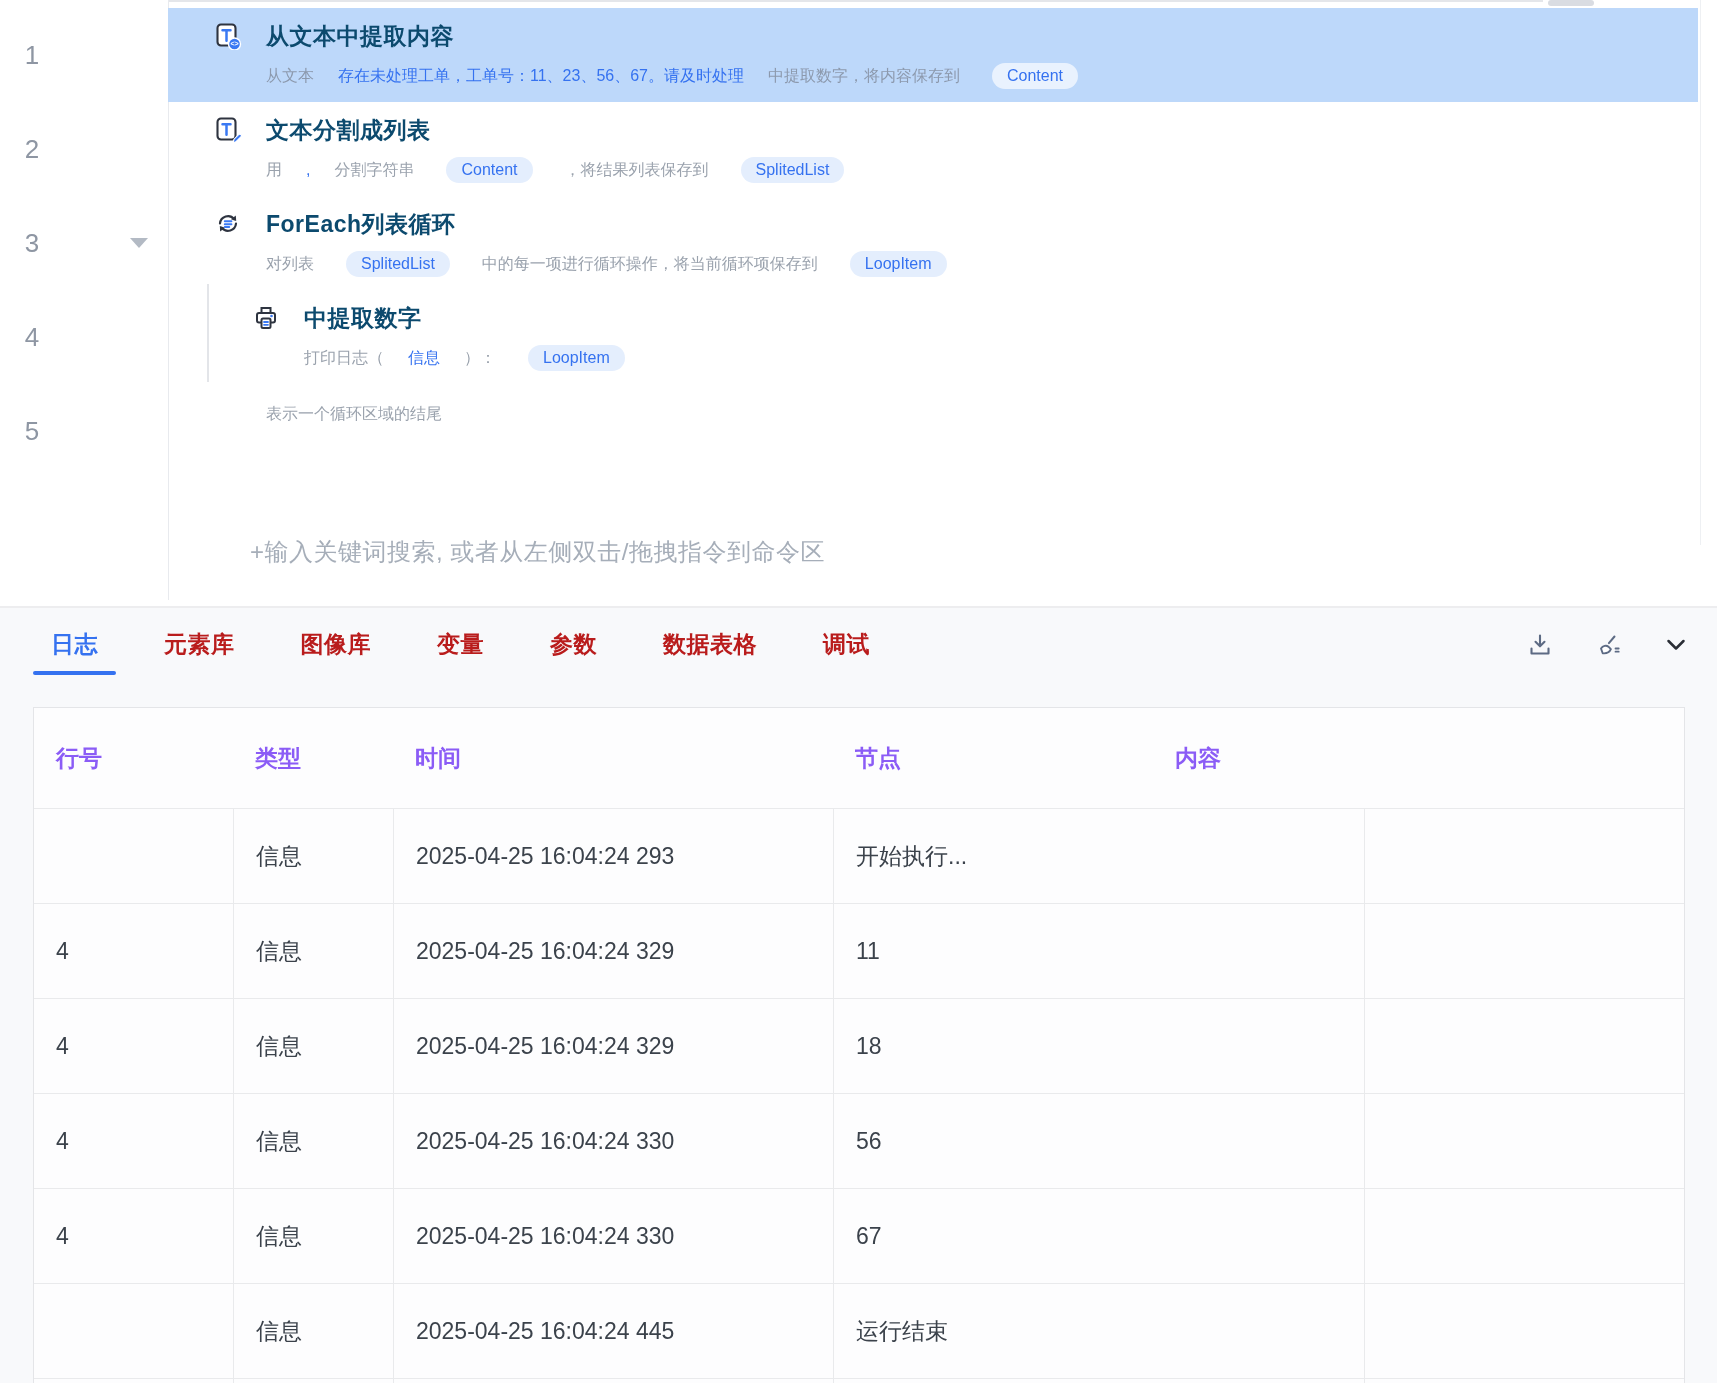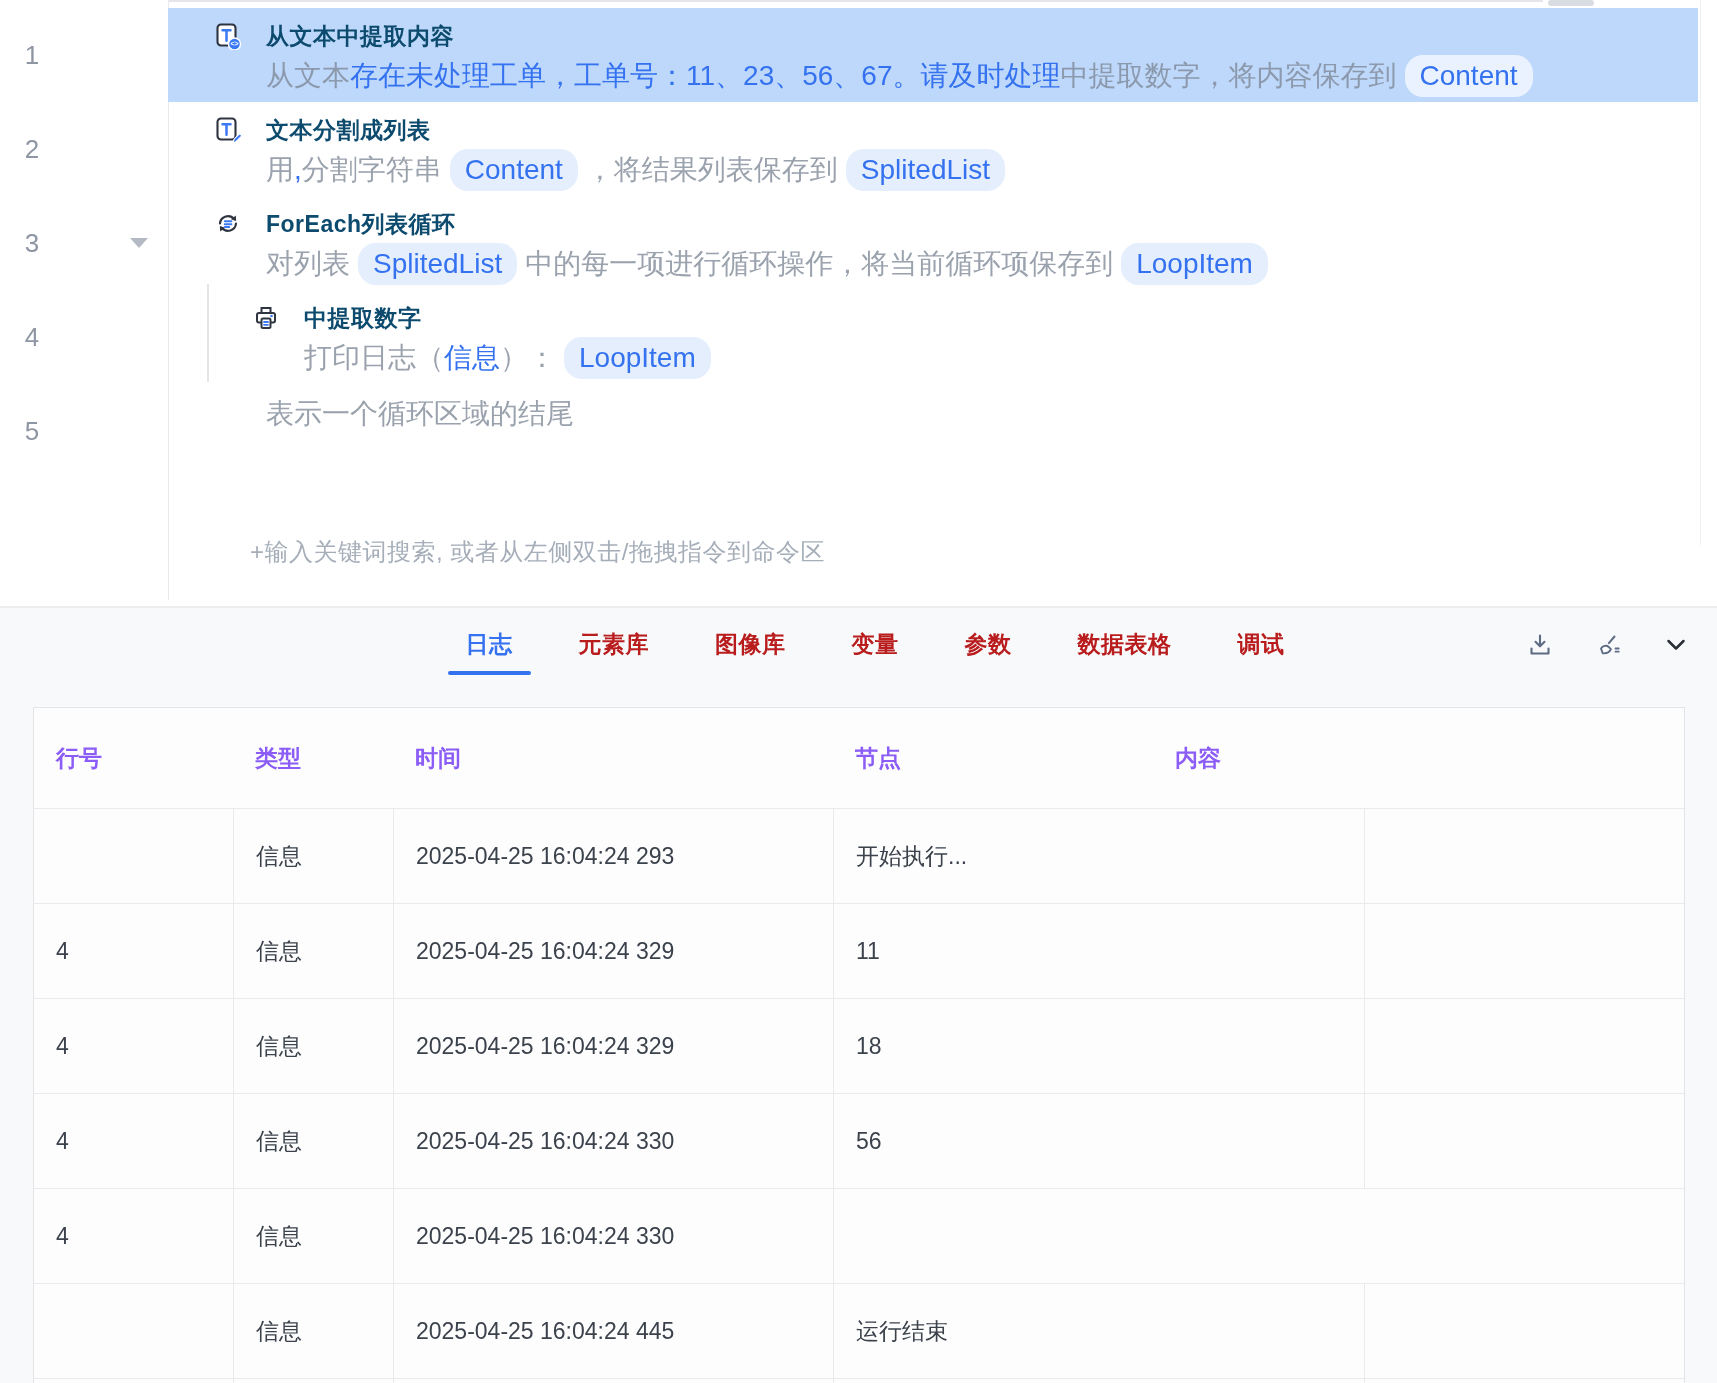--- a/index.html
+++ b/index.html
@@ -18,33 +18,33 @@
   .step.sel::before { content:""; position:absolute; left:168px; right:2px; top:0; bottom:0; background:#bdd8fa; }
   .step-num { position:absolute; left:0; top:0; width:64px; height:100%; display:flex; align-items:center; justify-content:center;
               font-size:26px; color:#8e96a3; }
   .step-arrow { position:absolute; left:130px; top:50%; margin-top:-5px; width:0; height:0;
                 border-left:9px solid transparent; border-right:9px solid transparent; border-top:10px solid #b3bac4; }
   .step-body { position:relative; padding-top:9px; }
   .step-line1 { display:flex; align-items:center; margin-left:214px; height:38px; }
   .step.indent .step-line1 { margin-left:252px; }
   .step-icon { width:28px; height:28px; flex:0 0 28px; }
   .step-title { margin-left:24px; font-size:23px; font-weight:600; color:#0c4a6e; letter-spacing:.5px; }
-  .step-desc { display:flex; align-items:center; margin-left:266px; height:42px; font-size:28px; white-space:nowrap; }
+  .step-desc { display:flex; align-items:center; margin-left:266px; height:42px; font-size:16px; white-space:nowrap;gap:24px; }
   .step.indent .step-desc { margin-left:304px;text-align:center; }
   .seg-gray { color:#9aa2ad; }
   .sel .seg-gray { color:#8c99ad; }
   .seg-blue { color:#3572f0; }
   .seg-pill { background:#e4eefd; color:#3572f0; border-radius:18px; padding:3px 15px; margin:0 8px; line-height:1.3; }
   .sel .seg-pill { background:#e9f2fe; }
   .indent-guide { position:absolute; left:207px; top:284px; width:2px; height:98px; background:#e3e5e9; }
   .search-hint { position:absolute; left:250px; top:536px; font-size:24px; color:#a6aeb9; letter-spacing:.5px; }
 
   
   .panel { position:absolute; top:606px; left:0; width:1717px; height:777px; background:#f8f9fb; border-top:2px solid #ededef; }
-  .tabbar { position:absolute; top:0; left:33px; right:0; height:73px; display:flex; align-items:center; gap:30px;justify-content:center; }
+  .tabbar { position:absolute; top:0; left:33px; right:0; height:73px; display:flex; align-items:center; gap:30px; }
   .tab { position:relative; height:73px; display:flex; align-items:center; padding:0 18px; font-size:23px; font-weight:600;
          color:#b91c1c; cursor:pointer; letter-spacing:.5px; }
   .tab.active { color:#3572f0; }
   .tab.active::after { content:""; position:absolute; left:0; right:0; bottom:6px; height:4px; border-radius:2px; background:#3572f0; }
   .tab-actions { position:absolute; right:28px; top:0; height:73px; display:flex; align-items:center; gap:42px; }
   .tab-actions .abtn { width:26px; height:26px; cursor:pointer; }
 
   .logtable { position:absolute; top:99px; left:33px; width:1652px; border:1px solid #e4e5e8; background:#fdfdfe; }
   .lt-header { display:flex; height:100px; align-items:center; }
   .lt-header .cell { font-size:23px; font-weight:700; color:#8b5cf6; }
@@ -240,20 +240,21 @@
         <div class="cell cw0">4</div>
         <div class="cell cw1">信息</div>
         <div class="cell cw2">2025-04-25 16:04:24 330</div>
         <div class="cell cw3">56</div>
         <div class="cell cw4"></div>
       </div>
       <div class="lt-row">
         <div class="cell cw0">4</div>
         <div class="cell cw1">信息</div>
         <div class="cell cw2">2025-04-25 16:04:24 330</div>
+        <div class="cell cw3">67</div>
         <div class="cell cw4"></div>
       </div>
       <div class="lt-row">
         <div class="cell cw0"></div>
         <div class="cell cw1">信息</div>
         <div class="cell cw2">2025-04-25 16:04:24 445</div>
         <div class="cell cw3">运行结束</div>
         <div class="cell cw4"></div>
       </div>
 

